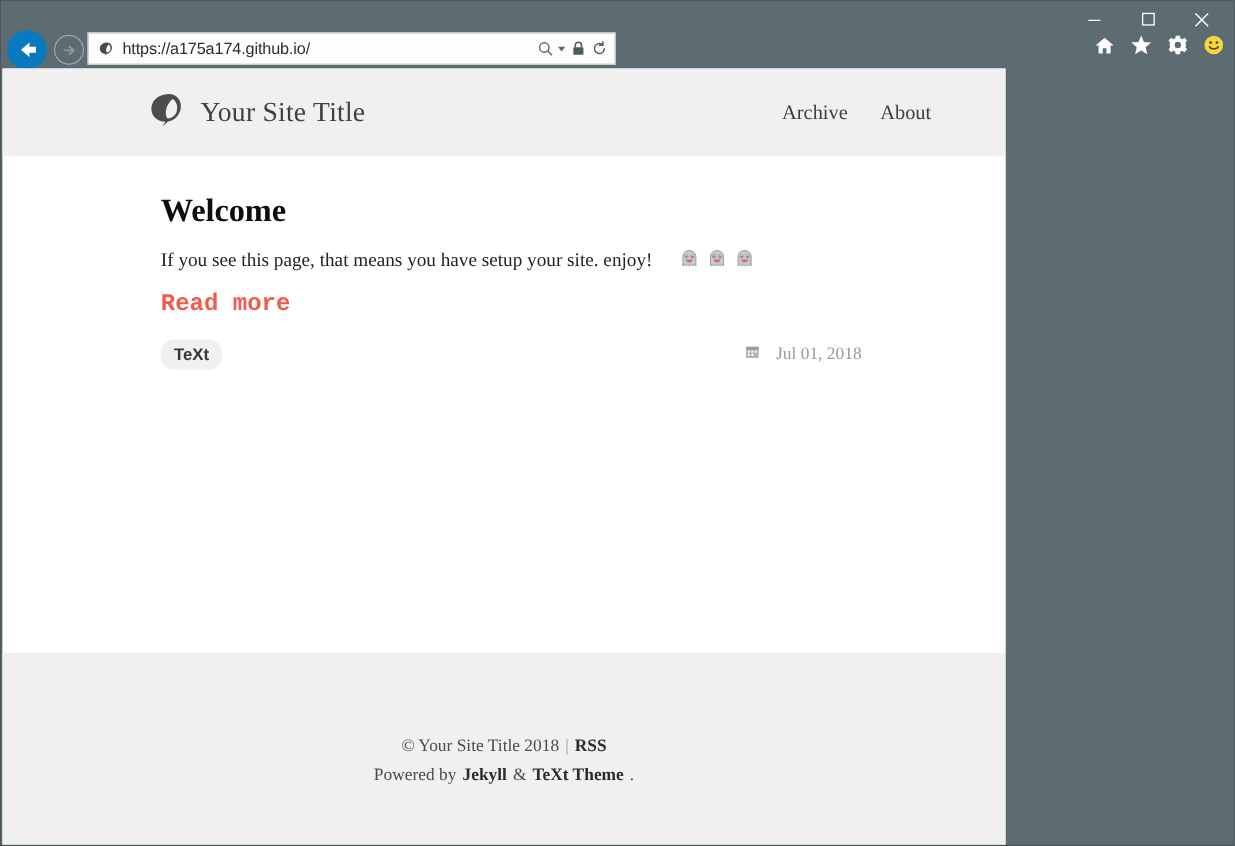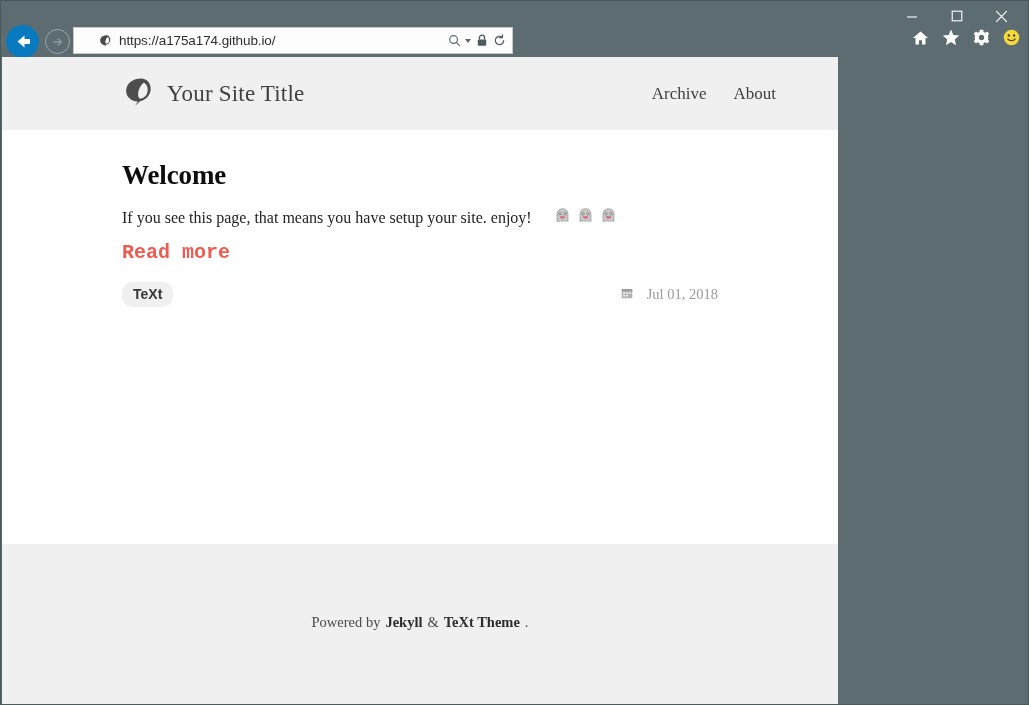--- a/index.html
+++ b/index.html
@@ -47,21 +47,21 @@
   }
 
   
   .addressbar {
     position: absolute;
     left: 72px; top: 26px;
     width: 440px; height: 27px;
     background: #fdfdfd;
     border: 1px solid #c8c8c8;
     display: flex; align-items: center;
-    padding: 0 6px 0 24px;
+    padding: 0 6px 0 7px;
     gap: 7px;
   }
   .addr-favicon { flex: 0 0 auto; display:flex; align-items:center; }
   .addr-url {
     flex: 1 1 auto;
     font-family: "Liberation Sans", sans-serif;
     font-size: 13.5px;
     color: #2e2e2e;
     white-space: nowrap; overflow: hidden;
     letter-spacing: -0.1px;
@@ -171,20 +171,21 @@
     color: #3f3f3f;
     text-decoration: none;
     cursor: pointer;
   }
 
   
   .content {
     background: #ffffff;
     min-height: 414px;
     padding: 30px 120px 0 120px;
+    margin-left: 12px;
   }
   .post-title {
     font-family: "Liberation Serif", serif;
     font-size: 27px;
     font-weight: bold;
     color: #0d0d0d;
     letter-spacing: -0.1px;
     cursor: pointer;
   }
   .post-excerpt {
@@ -417,20 +418,25 @@
               <rect x="6" y="9.2" width="2" height="1.8" fill="#ffffff"></rect>
             </svg>
           </span>
           <span>Jul 01, 2018</span>
         </span>
       </div>
     </main>
 
     <footer class="site-footer">
       <div class="footer-line">
+        <span>© Your Site Title 2018</span>
+        <span class="footer-sep">|</span>
+        <a class="footer-strong">RSS</a>
+      </div>
+      <div class="footer-line">
         <span class="footer-plain">Powered by</span>
         <a class="footer-strong">Jekyll</a>
         <span class="footer-plain">&amp;</span>
         <a class="footer-strong">TeXt Theme</a>
         <span class="footer-plain">.</span>
       </div>
     </footer>
 
   </div>
 </div>

